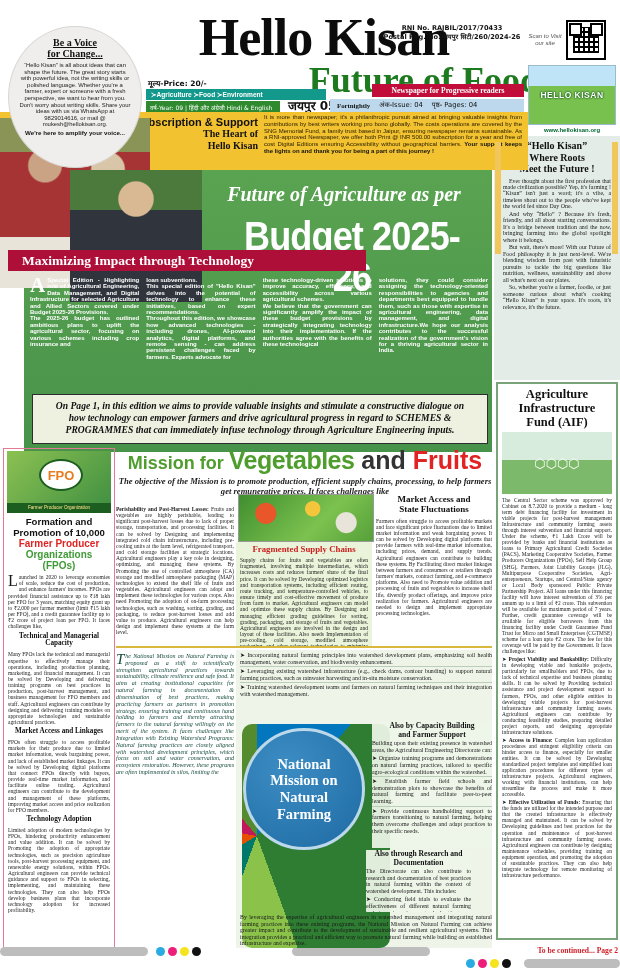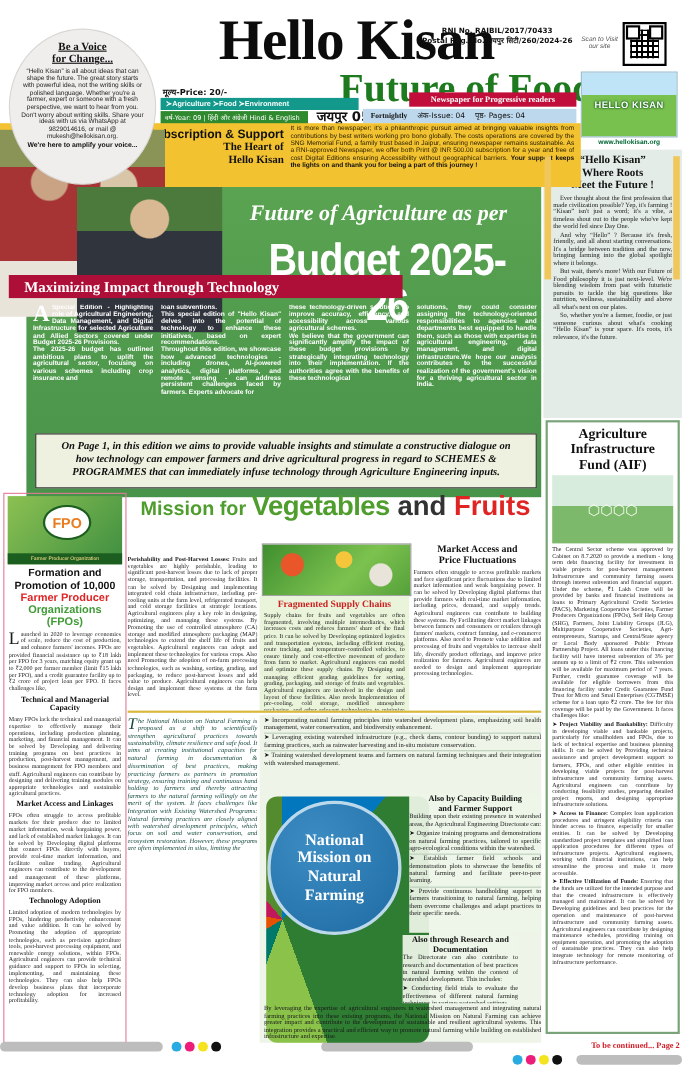--- a/index.html
+++ b/index.html
@@ -235,20 +235,21 @@
 
   <div class="abs fpo-frame"></div>
   <div class="fpo-img">
     <div class="fpo-circ">FPO</div>
     <div class="fpo-band">Farmer Producer Organization</div>
   </div>
 
   <div class="abs mission-title">
     <span class="mt-pre">Mission for </span><span class="mt-main">Vegetables</span><span class="mt-and"> and </span><span class="mt-fruit">Fruits</span>
   </div>
+  <div class="abs mission-sub">The objective of the Mission is to promote production, efficient supply chains, processing, to help farmers get remunerative prices. It faces challenges like</div>
 
   <div class="abs fpo-col">
     <div class="fpo-h1">Formation and</div>
     <div class="fpo-h1">Promotion of 10,000</div>
     <div class="fpo-h2">Farmer Producer</div>
     <div class="fpo-h3">Organizations (FPOs)</div>
     <div class="small-body">
       <span class="ldrop">L</span><span>aunched in 2020 to leverage economies of scale, reduce the cost of production, and enhance farmers' incomes. FPOs are provided financial assistance up to ₹18 lakh per FPO for 3 years, matching equity grant up to ₹2,000 per farmer member (limit ₹15 lakh per FPO), and a credit guarantee facility up to ₹2 crore of project loan per FPO. It faces challenges like,</span>
     </div>
     <div class="sub-head">Technical and Managerial Capacity</div>
@@ -265,21 +266,21 @@
 
   <div class="abs veg-photo"></div>
 
   <div class="abs frag-box">
     <div class="frag-title">Fragmented Supply Chains</div>
     <div class="small-body">Supply chains for fruits and vegetables are often fragmented, involving multiple intermediaries, which increases costs and reduces farmers' share of the final price. It can be solved by Developing optimized logistics and transportation systems, including efficient routing, route tracking, and temperature-controlled vehicles, to ensure timely and cost-effective movement of produce from farm to market. Agricultural engineers can model and optimize these supply chains. By Designing and managing efficient grading guidelines for sorting, grading, packaging, and storage of fruits and vegetables. Agricultural engineers are involved in the design and layout of these facilities. Also needs Implementation of pre-cooling, cold storage, modified atmosphere packaging, and other relevant technologies to minimize losses and maintain quality.</div>
   </div>
 
   <div class="abs market-col">
     <div class="market-title">Market Access and</div>
-    <div class="market-title">Price Fluctuations</div>
+    <div class="market-title">State Fluctuations</div>
     <div class="small-body">Farmers often struggle to access profitable markets and face significant price fluctuations due to limited market information and weak bargaining power. It can be solved by Developing digital platforms that provide farmers with real-time market information, including prices, demand, and supply trends. Agricultural engineers can contribute to building these systems. By Facilitating direct market linkages between farmers and consumers or retailers through farmers' markets, contract farming, and e-commerce platforms. Also need to Promote value addition and processing of fruits and vegetables to increase shelf life, diversify product offerings, and improve price realization for farmers. Agricultural engineers are needed to design and implement appropriate processing technologies.</div>
   </div>
 
   <div class="abs nf-divider"></div>
   <div class="abs nf-bg"></div>
 
   <div class="abs nf-intro">
     <span class="tdrop">T</span><span>he National Mission on Natural Farming is proposed as a shift to scientifically strengthen agricultural practices towards sustainability, climate resilience and safe food. It aims at creating institutional capacities for natural farming in documentation &amp; dissemination of best practices, making practicing farmers as partners in promotion strategy, ensuring training and continuous hand holding to farmers and thereby attracting farmers to the natural farming willingly on the merit of the system. It faces challenges like Integration with Existing Watershed Programs: Natural farming practices are closely aligned with watershed development principles, which focus on soil and water conservation, and ecosystem restoration. However, these programs are often implemented in silos, limiting the</span>
   </div>
 

